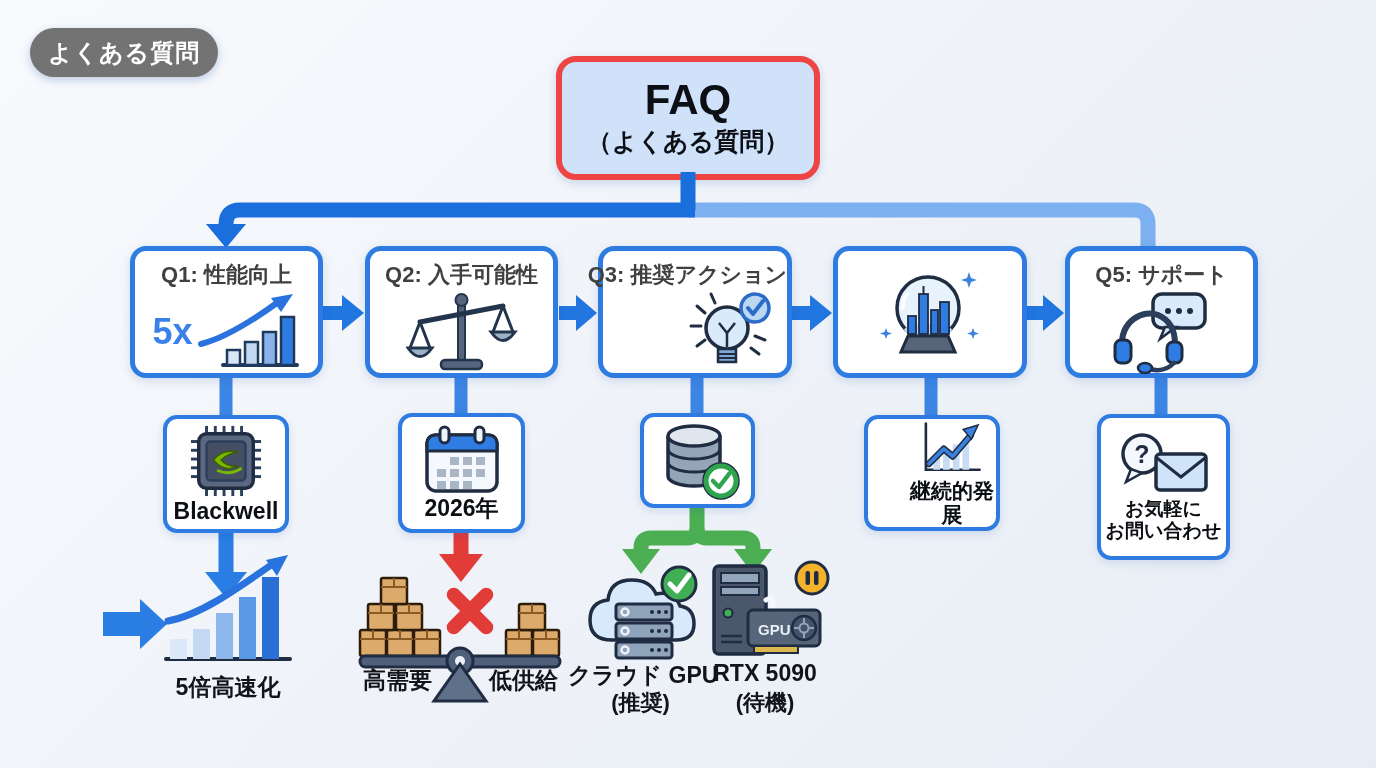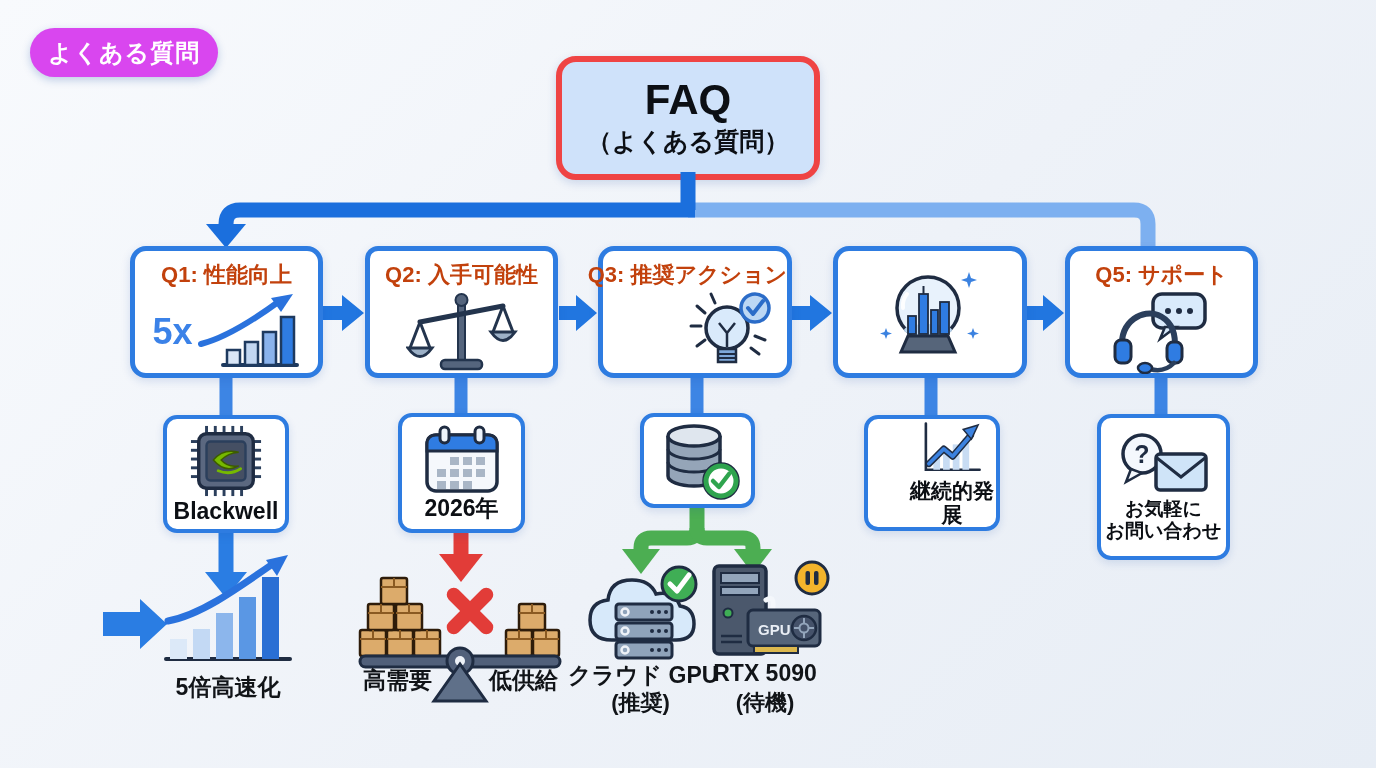--- a/index.html
+++ b/index.html
@@ -5,41 +5,41 @@
   html,body{margin:0;padding:0;}
   body{
     width:1376px;height:768px;overflow:hidden;position:relative;
     font-family:"Liberation Sans","DejaVu Sans",sans-serif;
     background:linear-gradient(135deg,#f8fafd 0%,#eef2f8 55%,#e7edf5 100%);
   }
   .abs{position:absolute;}
   
   .badge{
     left:30px;top:28px;width:188px;height:49px;border-radius:26px;
-    background:#d946ef;color:#fff;font-size:24px;font-weight:800;
+    background:#737373;color:#fff;font-size:24px;font-weight:800;
     display:flex;align-items:center;justify-content:center;
     box-shadow:0 3px 8px rgba(20,70,160,.25);letter-spacing:1px;
   }
   
   .faq-box{
     left:556px;top:56px;width:264px;height:124px;box-sizing:border-box;
     background:#cfe2fa;border:6px solid #ef4444;border-radius:20px;
     display:flex;flex-direction:column;align-items:center;justify-content:center;
     box-shadow:0 3px 10px rgba(20,70,160,.18);
   }
   .faq-title{font-size:42px;font-weight:800;color:#0c0f14;line-height:1.05;}
   .faq-sub{font-size:25px;font-weight:800;color:#0c0f14;margin-top:2px;}
   
   .qbox{
     top:246px;height:132px;box-sizing:border-box;background:#ffffff;
     border:5px solid #2e7ce1;border-radius:16px;
     display:flex;flex-direction:column;align-items:center;
     box-shadow:0 3px 10px rgba(20,70,160,.15);z-index:3;
   }
-  .qlabel{font-size:22px;font-weight:800;color:#c2410c;margin-top:9px;white-space:nowrap;}
+  .qlabel{font-size:22px;font-weight:800;color:#404040;margin-top:9px;white-space:nowrap;}
   .qicon{display:flex;align-items:center;justify-content:center;flex:1;}
   .fivex{font-size:36px;font-weight:800;color:#3b82e8;margin-right:4px;line-height:1;}
   
   .cbox{
     box-sizing:border-box;background:#ffffff;border:4px solid #2e7ce1;border-radius:14px;
     display:flex;flex-direction:column;align-items:center;justify-content:center;
     box-shadow:0 3px 9px rgba(20,70,160,.14);z-index:3;
   }
   .clabel{font-size:23px;font-weight:800;color:#0c0f14;line-height:1.15;text-align:center;}
   .clabel.small{font-size:19px;}
@@ -123,21 +123,21 @@
       <rect x="30" y="58" width="13" height="15" fill="#d9e6f7" stroke="#1e3a5f" stroke-width="2.5"></rect>
       <rect x="48" y="50" width="13" height="23" fill="#c2d7f2" stroke="#1e3a5f" stroke-width="2.5"></rect>
       <rect x="66" y="40" width="13" height="33" fill="#8ab3ec" stroke="#1e3a5f" stroke-width="2.5"></rect>
       <rect x="84" y="25" width="13" height="48" fill="#2f7ce2" stroke="#1e3a5f" stroke-width="2.5"></rect>
       <path d="M 4 52 C 28 46 54 30 84 8" fill="none" stroke="#2a72dd" stroke-width="6" stroke-linecap="round"></path>
       <polygon points="96,2 74,6 84,20" fill="#2a72dd"></polygon>
     </svg>
   </div>
 </div>
 
-<div class="abs qbox" style="left:365px;width:193px;border-radius:13px;">
+<div class="abs qbox" style="left:365px;width:193px;">
   <div class="qlabel">Q2: 入手可能性</div>
   <div class="qicon">
     <svg width="112" height="84" viewBox="0 0 112 84">
       <rect x="52" y="14" width="7" height="56" fill="#55657d" stroke="#23344d" stroke-width="2"></rect>
       <circle cx="55.5" cy="10" r="6" fill="#55657d" stroke="#23344d" stroke-width="2"></circle>
       <line x1="14" y1="32" x2="97" y2="16" stroke="#23344d" stroke-width="5" stroke-linecap="round"></line>
       <path d="M 14 32 L 4 58 M 14 32 L 24 58" stroke="#23344d" stroke-width="3" fill="none"></path>
       <path d="M 2 58 Q 14 75 26 58 Z" fill="#9db1c7" stroke="#23344d" stroke-width="3"></path>
       <path d="M 97 16 L 87 42 M 97 16 L 107 42" stroke="#23344d" stroke-width="3" fill="none"></path>
       <path d="M 85 42 Q 97 59 109 42 Z" fill="#9db1c7" stroke="#23344d" stroke-width="3"></path>

